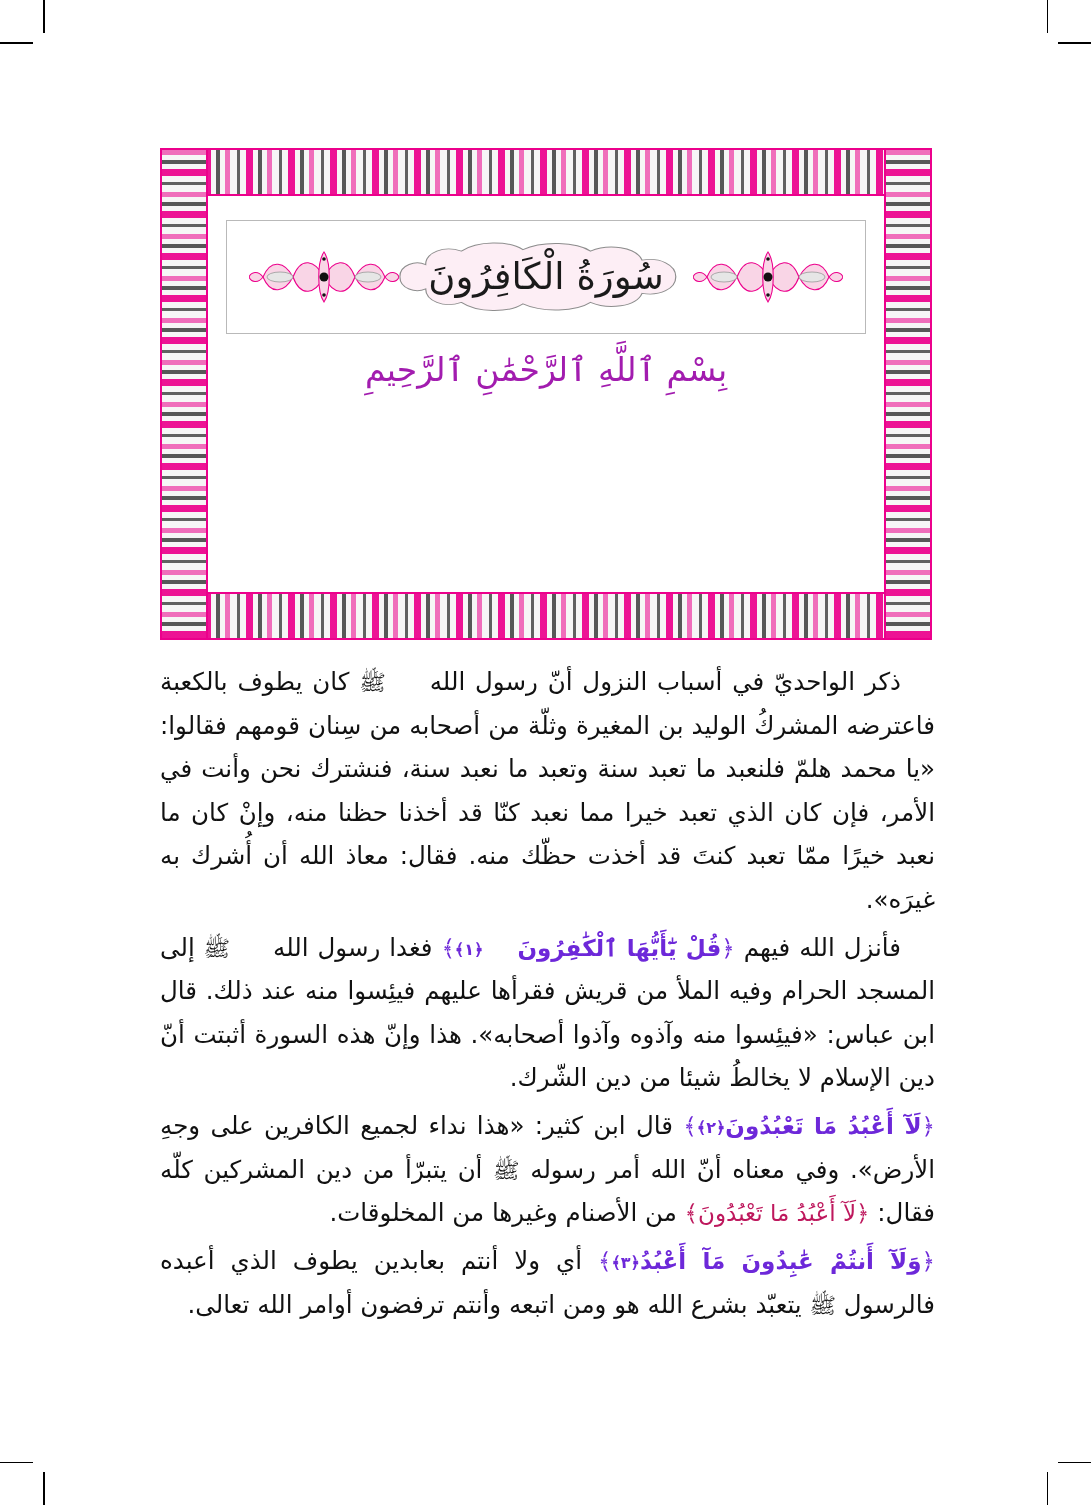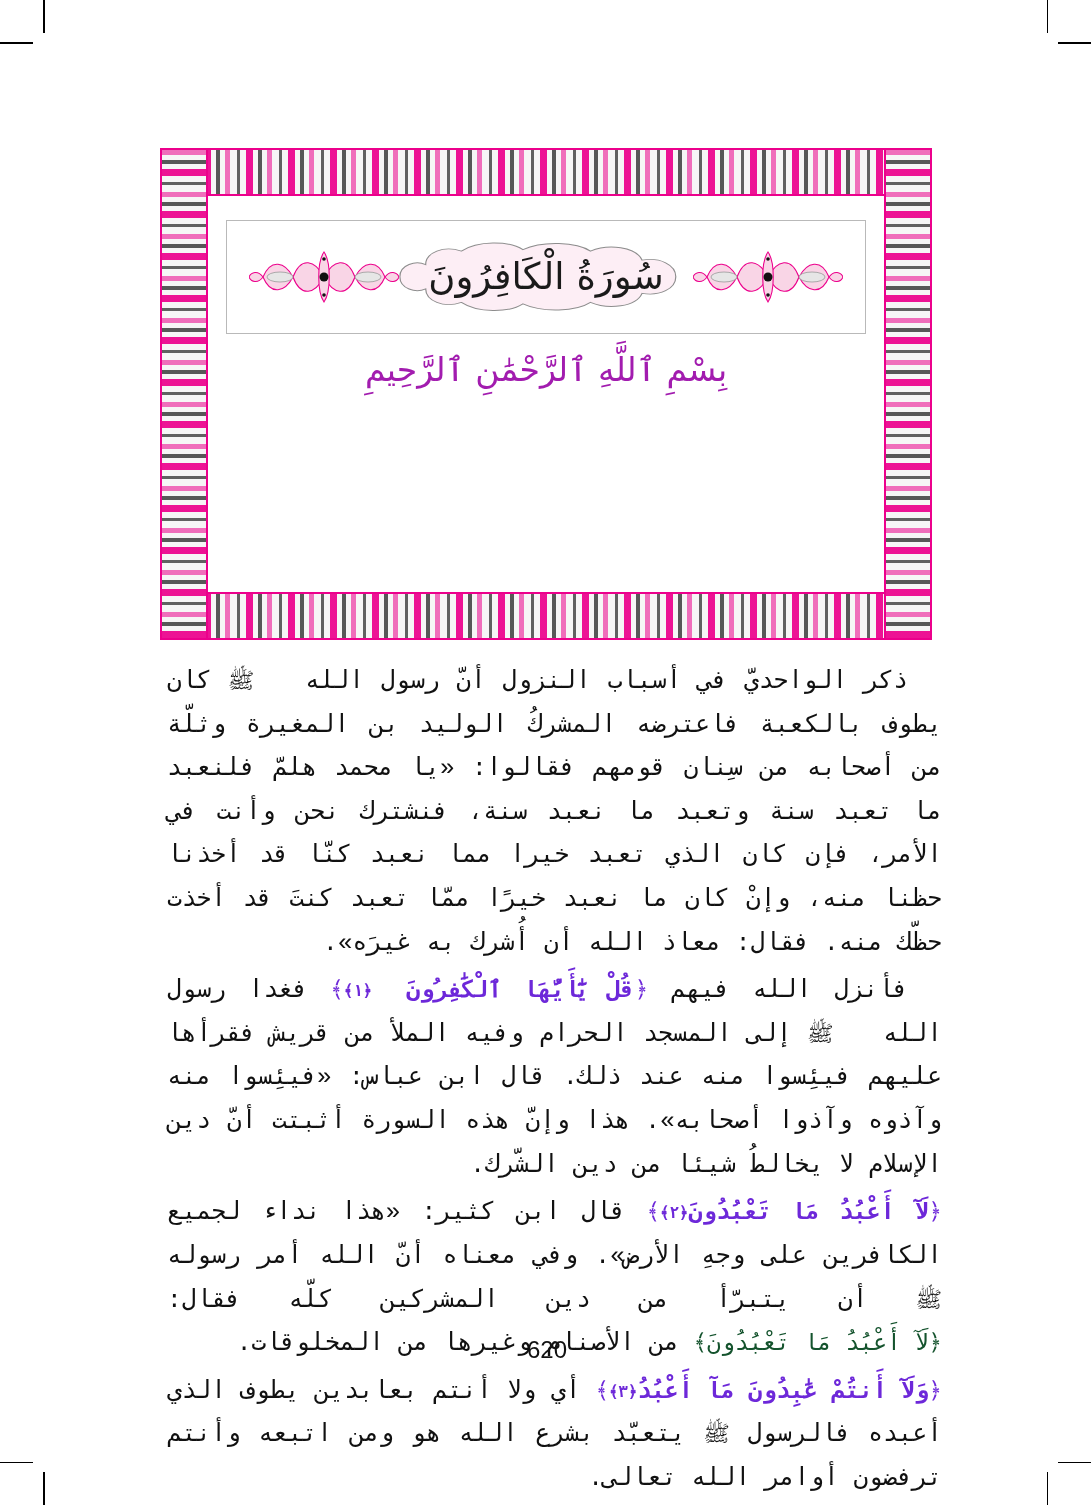--- a/index.html
+++ b/index.html
@@ -162,29 +162,28 @@
     font-size: 19px;
     color: #111;
     margin: 0 5px;
     position: relative;
     top: -2px;
   }
 
   
   .commentary {
     position: absolute;
-    left: 15px;
+    left: 8px;
     top: 660px;
     width: 775px;
     direction: rtl;
     text-align: justify;
     color: #111;
     font-size: 24.5px;
     line-height: 1.78;
-    font-family: Liberation Mono, monospace;
   }
   .para {
     margin: 0 0 4px 0;
     text-align: justify;
     text-justify: inter-word;
   }
   .para.indent { text-indent: 34px; }
 
   .quran-inline {
     color: #6d28d9;
@@ -193,21 +192,21 @@
     font-size: 23px;
   }
   .quran-inline .brk { font-weight: normal; }
   .quran-inline .num {
     display: inline-block;
     font-size: 16px;
     position: relative;
     top: -1px;
   }
   .quran-inline-dark {
-    color: #14532d;
+    color: #be185d;
     white-space: nowrap;
     font-size: 23px;
   }
   .sallam { font-size: 22px; display: inline-block; }
 
   
   .page-number {
     position: absolute;
     left: 0;
     right: 0;
@@ -309,15 +308,14 @@
     <p class="para indent"><span>ذكر الواحديّ في أسباب النزول أنّ رسول الله </span><span class="sallam">ﷺ</span><span> كان يطوف بالكعبة فاعترضه المشركُ الوليد بن المغيرة وثلّة من أصحابه من سِنان قومهم  فقالوا: «يا محمد هلمّ فلنعبد ما تعبد سنة وتعبد ما نعبد سنة، فنشترك نحن وأنت في الأمر، فإن كان الذي تعبد خيرا مما نعبد كنّا قد أخذنا حظنا منه، وإنْ كان ما نعبد خيرًا ممّا تعبد كنتَ قد أخذت حظّك منه. فقال: معاذ الله أن أُشرك به غيرَه».</span></p>
 
     <p class="para indent"><span>فأنزل الله فيهم </span><span class="quran-inline"><span class="brk">﴿</span><span>قُلْ يَٰٓأَيُّهَا ٱلْكَٰفِرُونَ</span><span class="num">﴿<span>١</span>﴾</span><span class="brk">﴾</span></span><span> فغدا رسول الله </span><span class="sallam">ﷺ</span><span> إلى المسجد الحرام وفيه الملأ من قريش فقرأها عليهم فيئِسوا منه عند ذلك. قال ابن عباس: «فيئِسوا منه وآذوه وآذوا أصحابه». هذا وإنّ هذه السورة أثبتت أنّ دين الإسلام لا يخالطُ شيئا من دين الشّرك.</span></p>
 
     <p class="para"><span class="quran-inline"><span class="brk">﴿</span><span>لَآ أَعْبُدُ مَا تَعْبُدُونَ</span><span class="num">﴿<span>٢</span>﴾</span><span class="brk">﴾</span></span><span> قال ابن كثير: «هذا نداء لجميع الكافرين على وجهِ الأرض». وفي معناه أنّ الله أمر رسوله </span><span class="sallam">ﷺ</span><span> أن يتبرّأ من دين المشركين كلّه فقال:  </span><span class="quran-inline-dark"><span>﴿</span><span>لَآ أَعْبُدُ مَا تَعْبُدُونَ</span><span>﴾</span></span><span> من الأصنام وغيرها من المخلوقات.</span></p>
 
     <p class="para"><span class="quran-inline"><span class="brk">﴿</span><span>وَلَآ أَنتُمْ عَٰبِدُونَ مَآ أَعْبُدُ</span><span class="num">﴿<span>٣</span>﴾</span><span class="brk">﴾</span></span><span> أي ولا أنتم بعابدين يطوف الذي أعبده فالرسول </span><span class="sallam">ﷺ</span><span> يتعبّد بشرع الله هو ومن اتبعه وأنتم ترفضون أوامر الله تعالى.</span></p>
 
   </div>
 
-  <div class="page-number">620</div>
 
 </div>
 
 </body></html>

